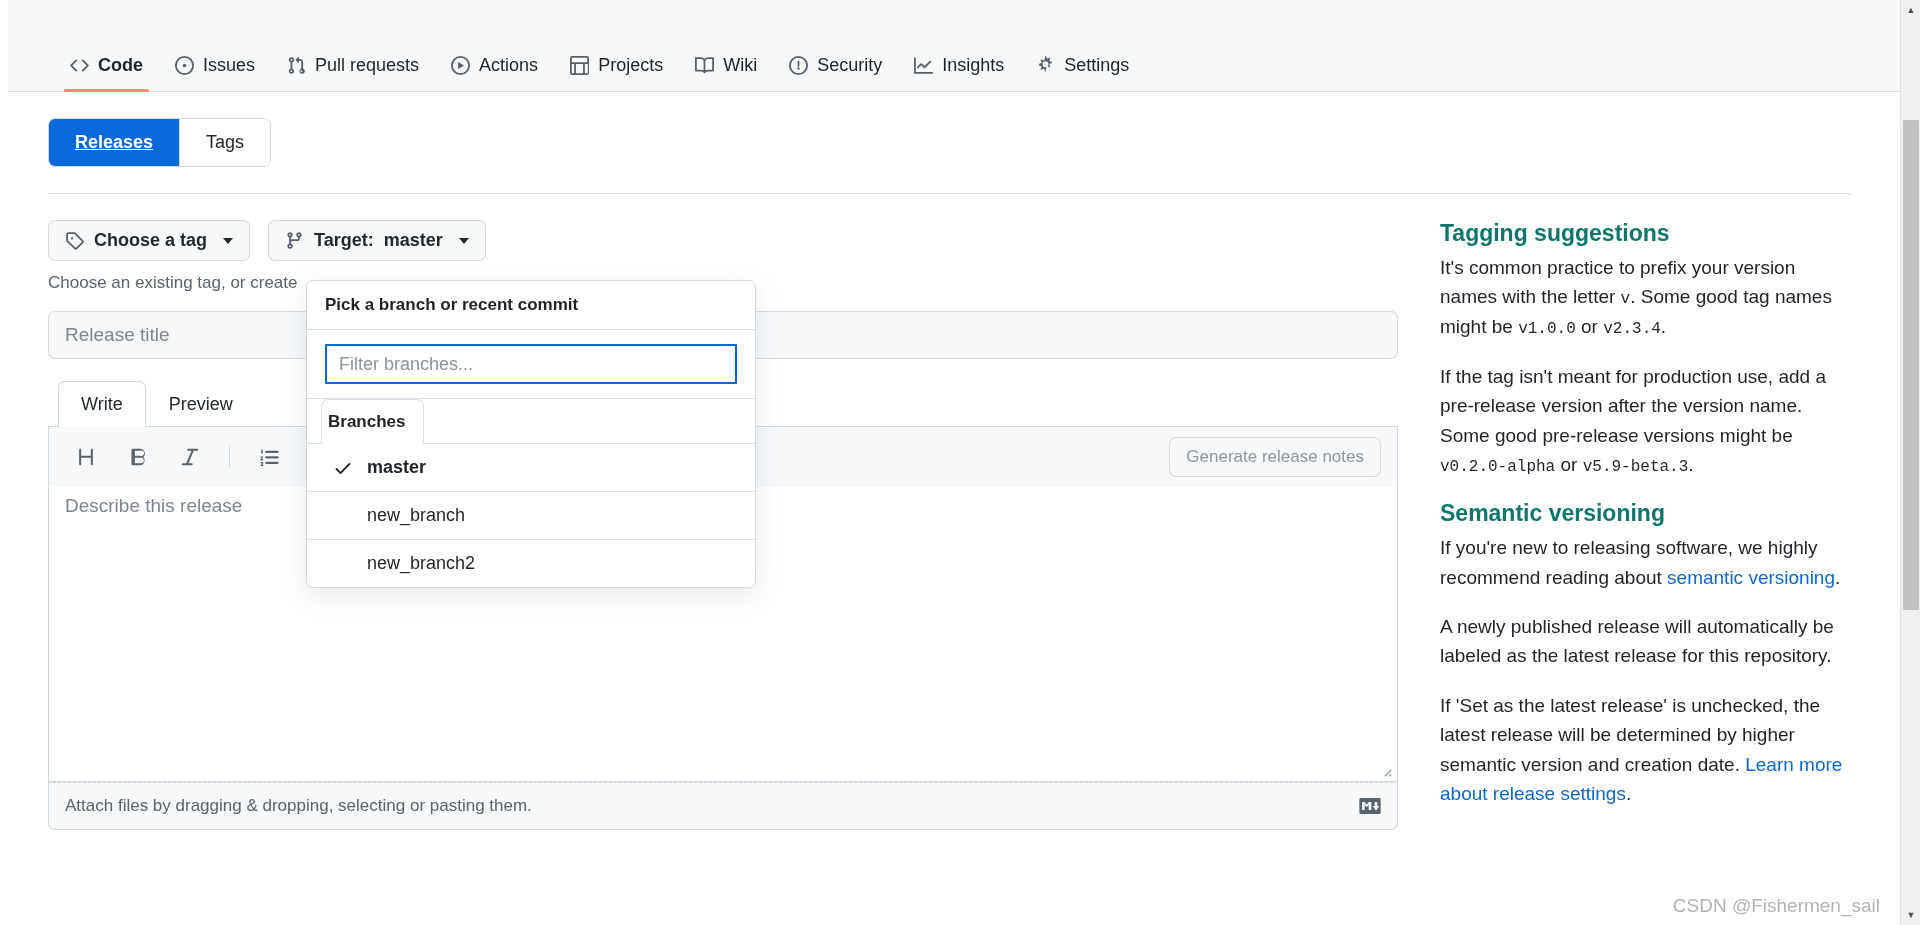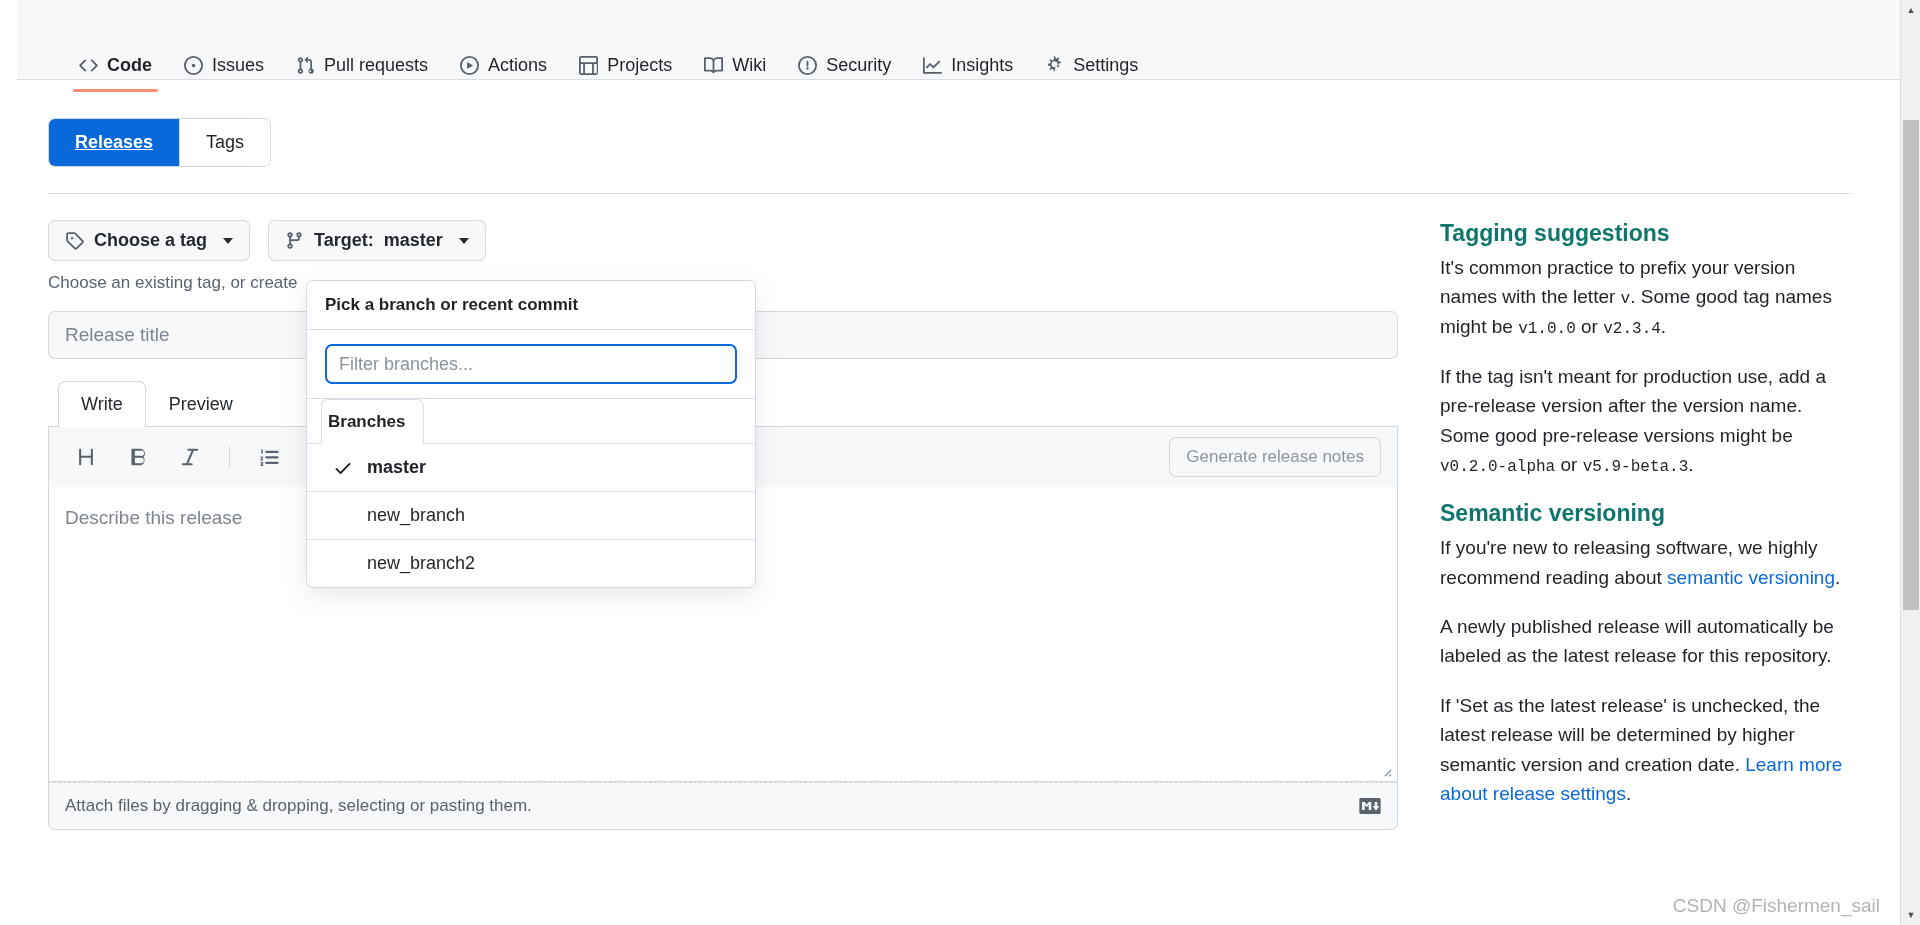--- a/index.html
+++ b/index.html
@@ -9,22 +9,22 @@
     overflow: hidden;
     background: #ffffff;
     font-family: "Liberation Sans", sans-serif;
     color: #1f2328;
   }
 
   #root { position: relative; width: 1920px; height: 925px; }
 
   
   .repo-nav {
-    position: absolute; top: 0; left: 17px;
-    width: 1900px; height: 80px;
+    position: absolute; top: 0; left: 8px;
+    width: 1900px; height: 92px;
     background: #f6f8fa;
     border-bottom: 1px solid #d8dee4;
   }
   .repo-nav-inner {
     display: flex; align-items: flex-end;
     height: 92px; padding-left: 48px; gap: 4px;
   }
   .nav-item {
     display: flex; align-items: center; gap: 9px;
     padding: 0 14px 16px 14px;
@@ -149,21 +149,21 @@
     border-radius: 7px; padding: 9px 16px;
     font-size: 17px; color: #8c959f; cursor: default;
     font-family: "Liberation Sans", sans-serif;
   }
   .ed-body {
     border: 1px solid #d0d7de; border-top: none;
     background: #fff; height: 295px;
     position: relative;
   }
   .ed-placeholder {
-    position: absolute; top: 20px; left: 16px;
+    position: absolute; top: 8px; left: 16px;
     font-size: 19px; color: #7d8590;
   }
   .resize-grip {
     position: absolute; right: 4px; bottom: 3px;
     width: 14px; height: 14px; color: #9aa2ab;
   }
   .resize-grip svg { width: 14px; height: 14px; fill: currentColor; }
   .ed-footer {
     border: 1px solid #d0d7de; border-top: 1px dashed #d0d7de;
     border-radius: 0 0 7px 7px;
@@ -189,21 +189,21 @@
     z-index: 50;
   }
   .dd-head {
     padding: 14px 18px;
     font-size: 17px; font-weight: bold; color: #1f2328;
     border-bottom: 1px solid #d8dee4;
   }
   .dd-filter-wrap { padding: 14px 18px; border-bottom: 1px solid #d8dee4; }
   .dd-filter {
     width: 100%; height: 40px;
-    border: 2px solid #0969da; border-radius: 7px;
+    border: 2px solid #0969da; border-radius: 1px;
     padding: 0 12px; font-size: 18px;
     color: #1f2328; outline: none;
     font-family: "Liberation Sans", sans-serif;
     background: #fff;
   }
   .dd-filter::placeholder { color: #8b949e; }
   .dd-tabs {
     display: flex; padding-left: 14px;
     border-bottom: 1px solid #d8dee4;
     background: #fff;

